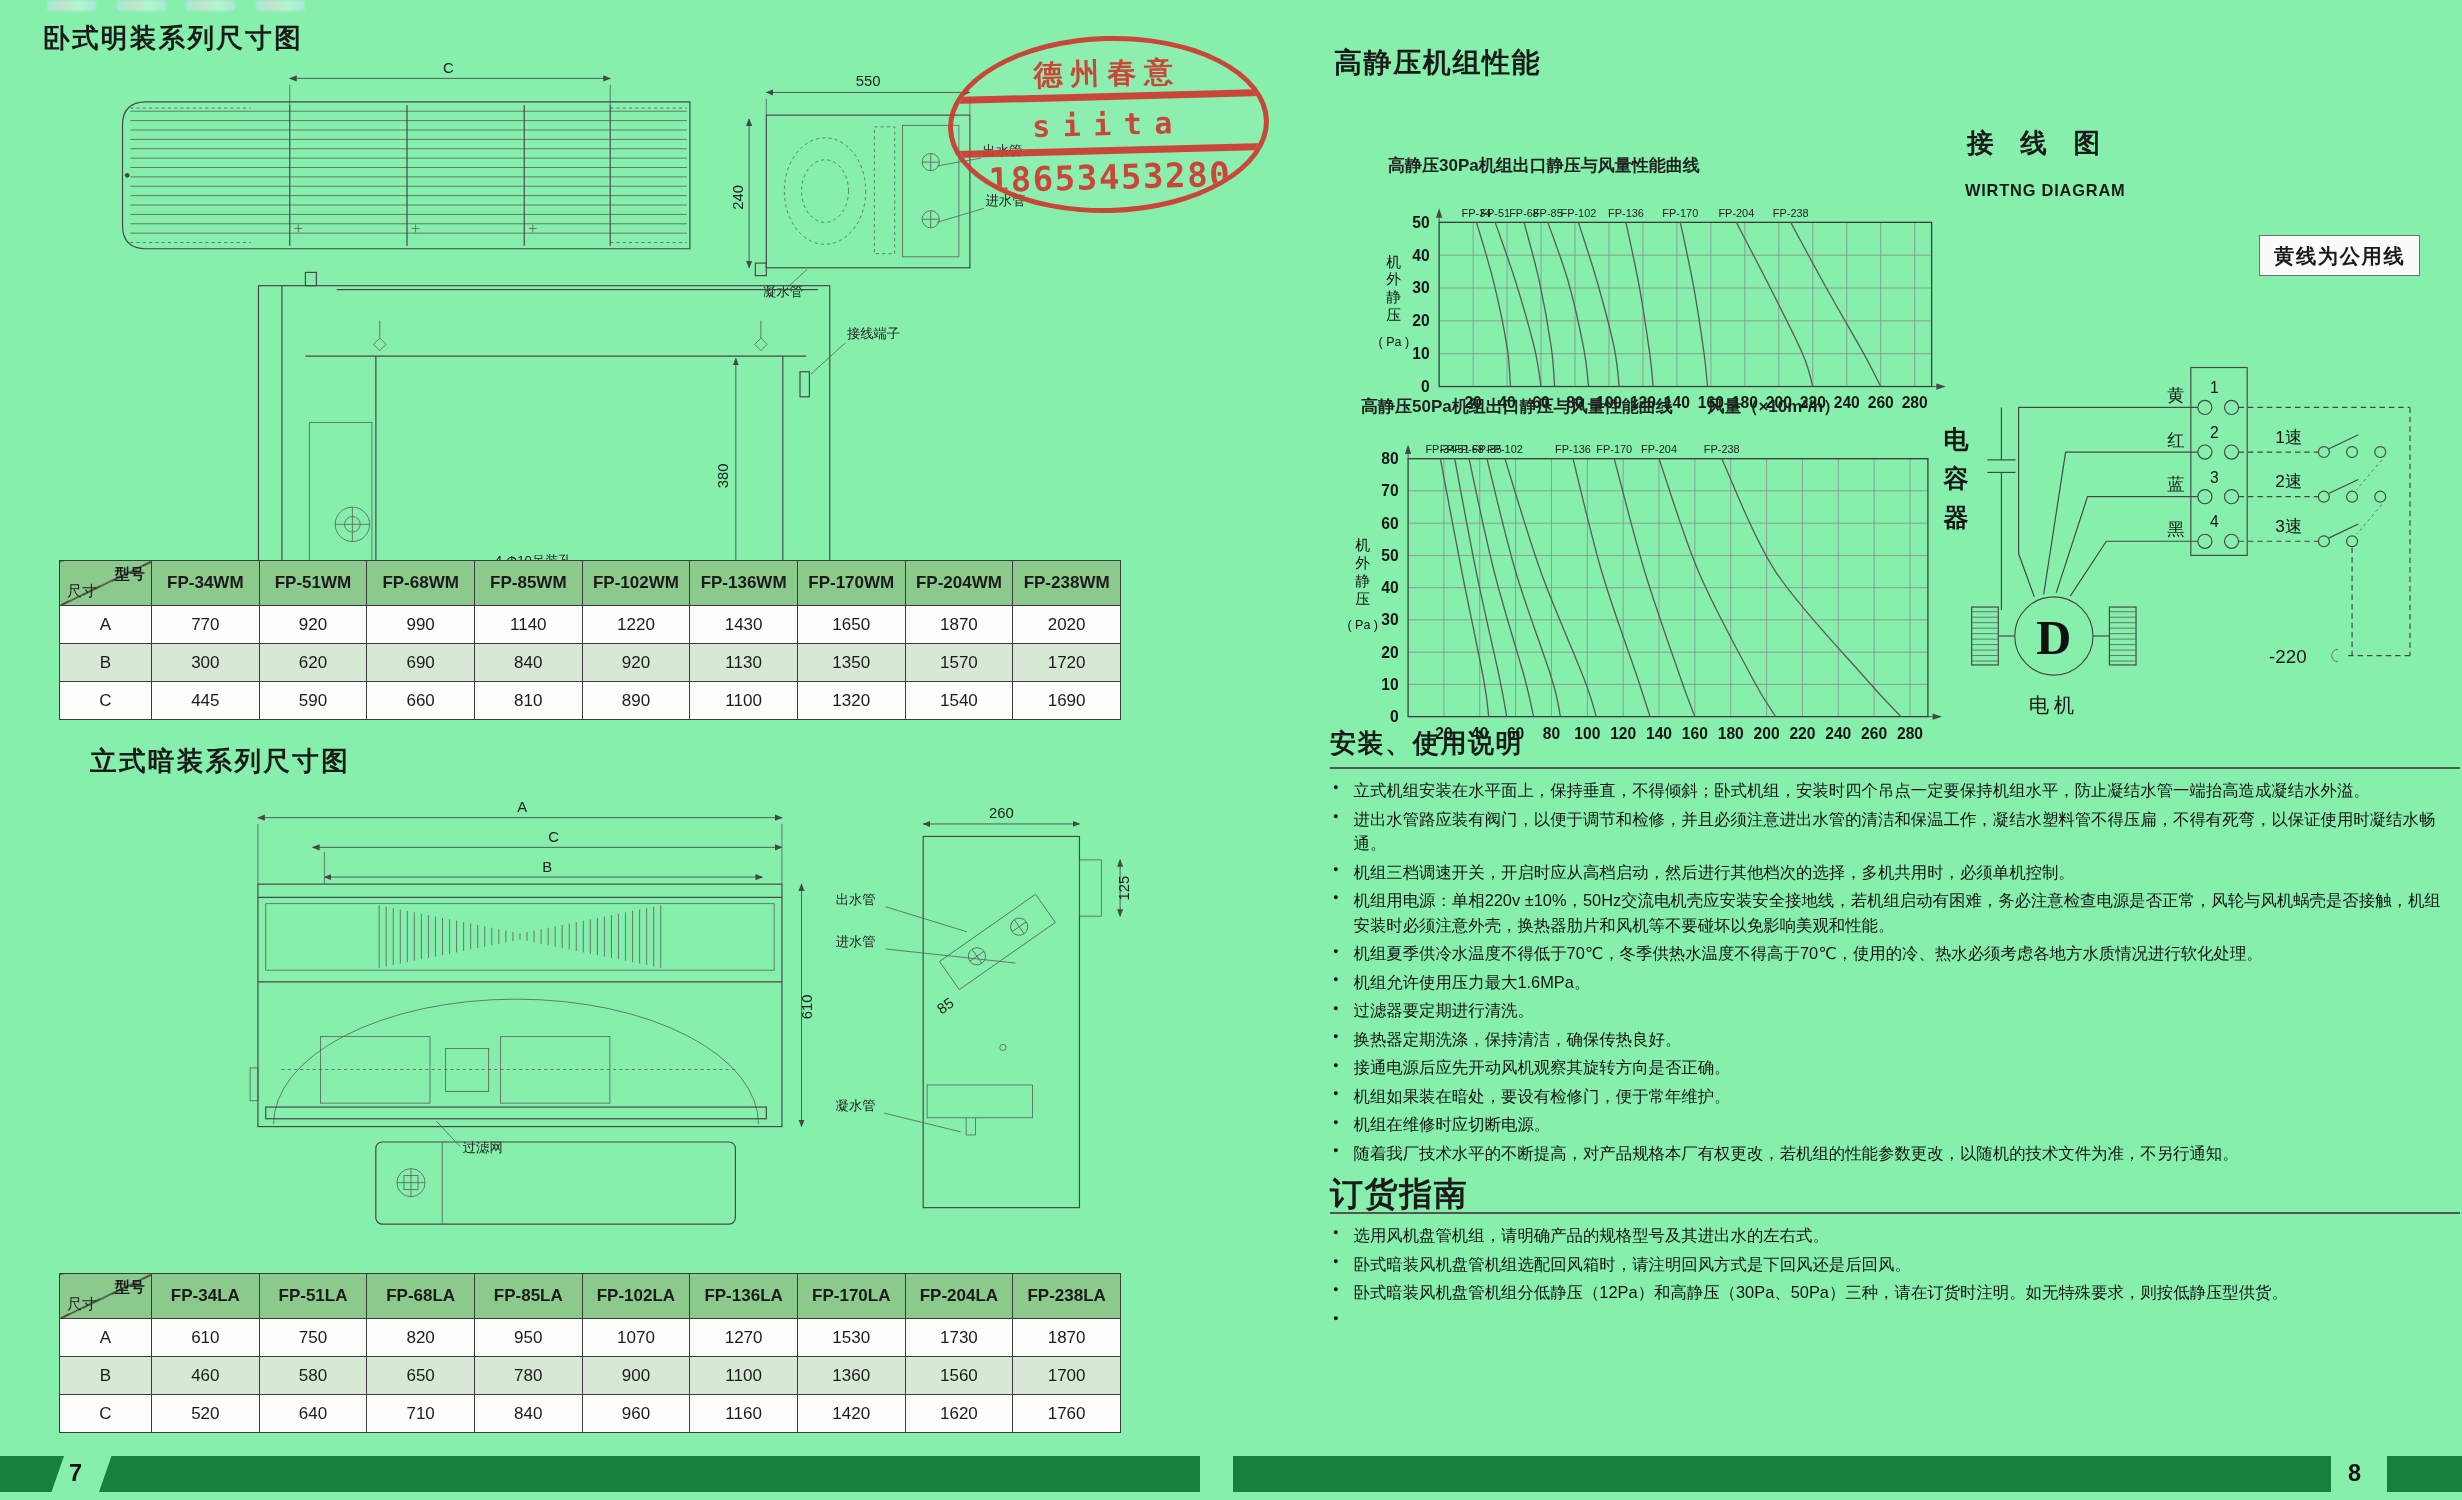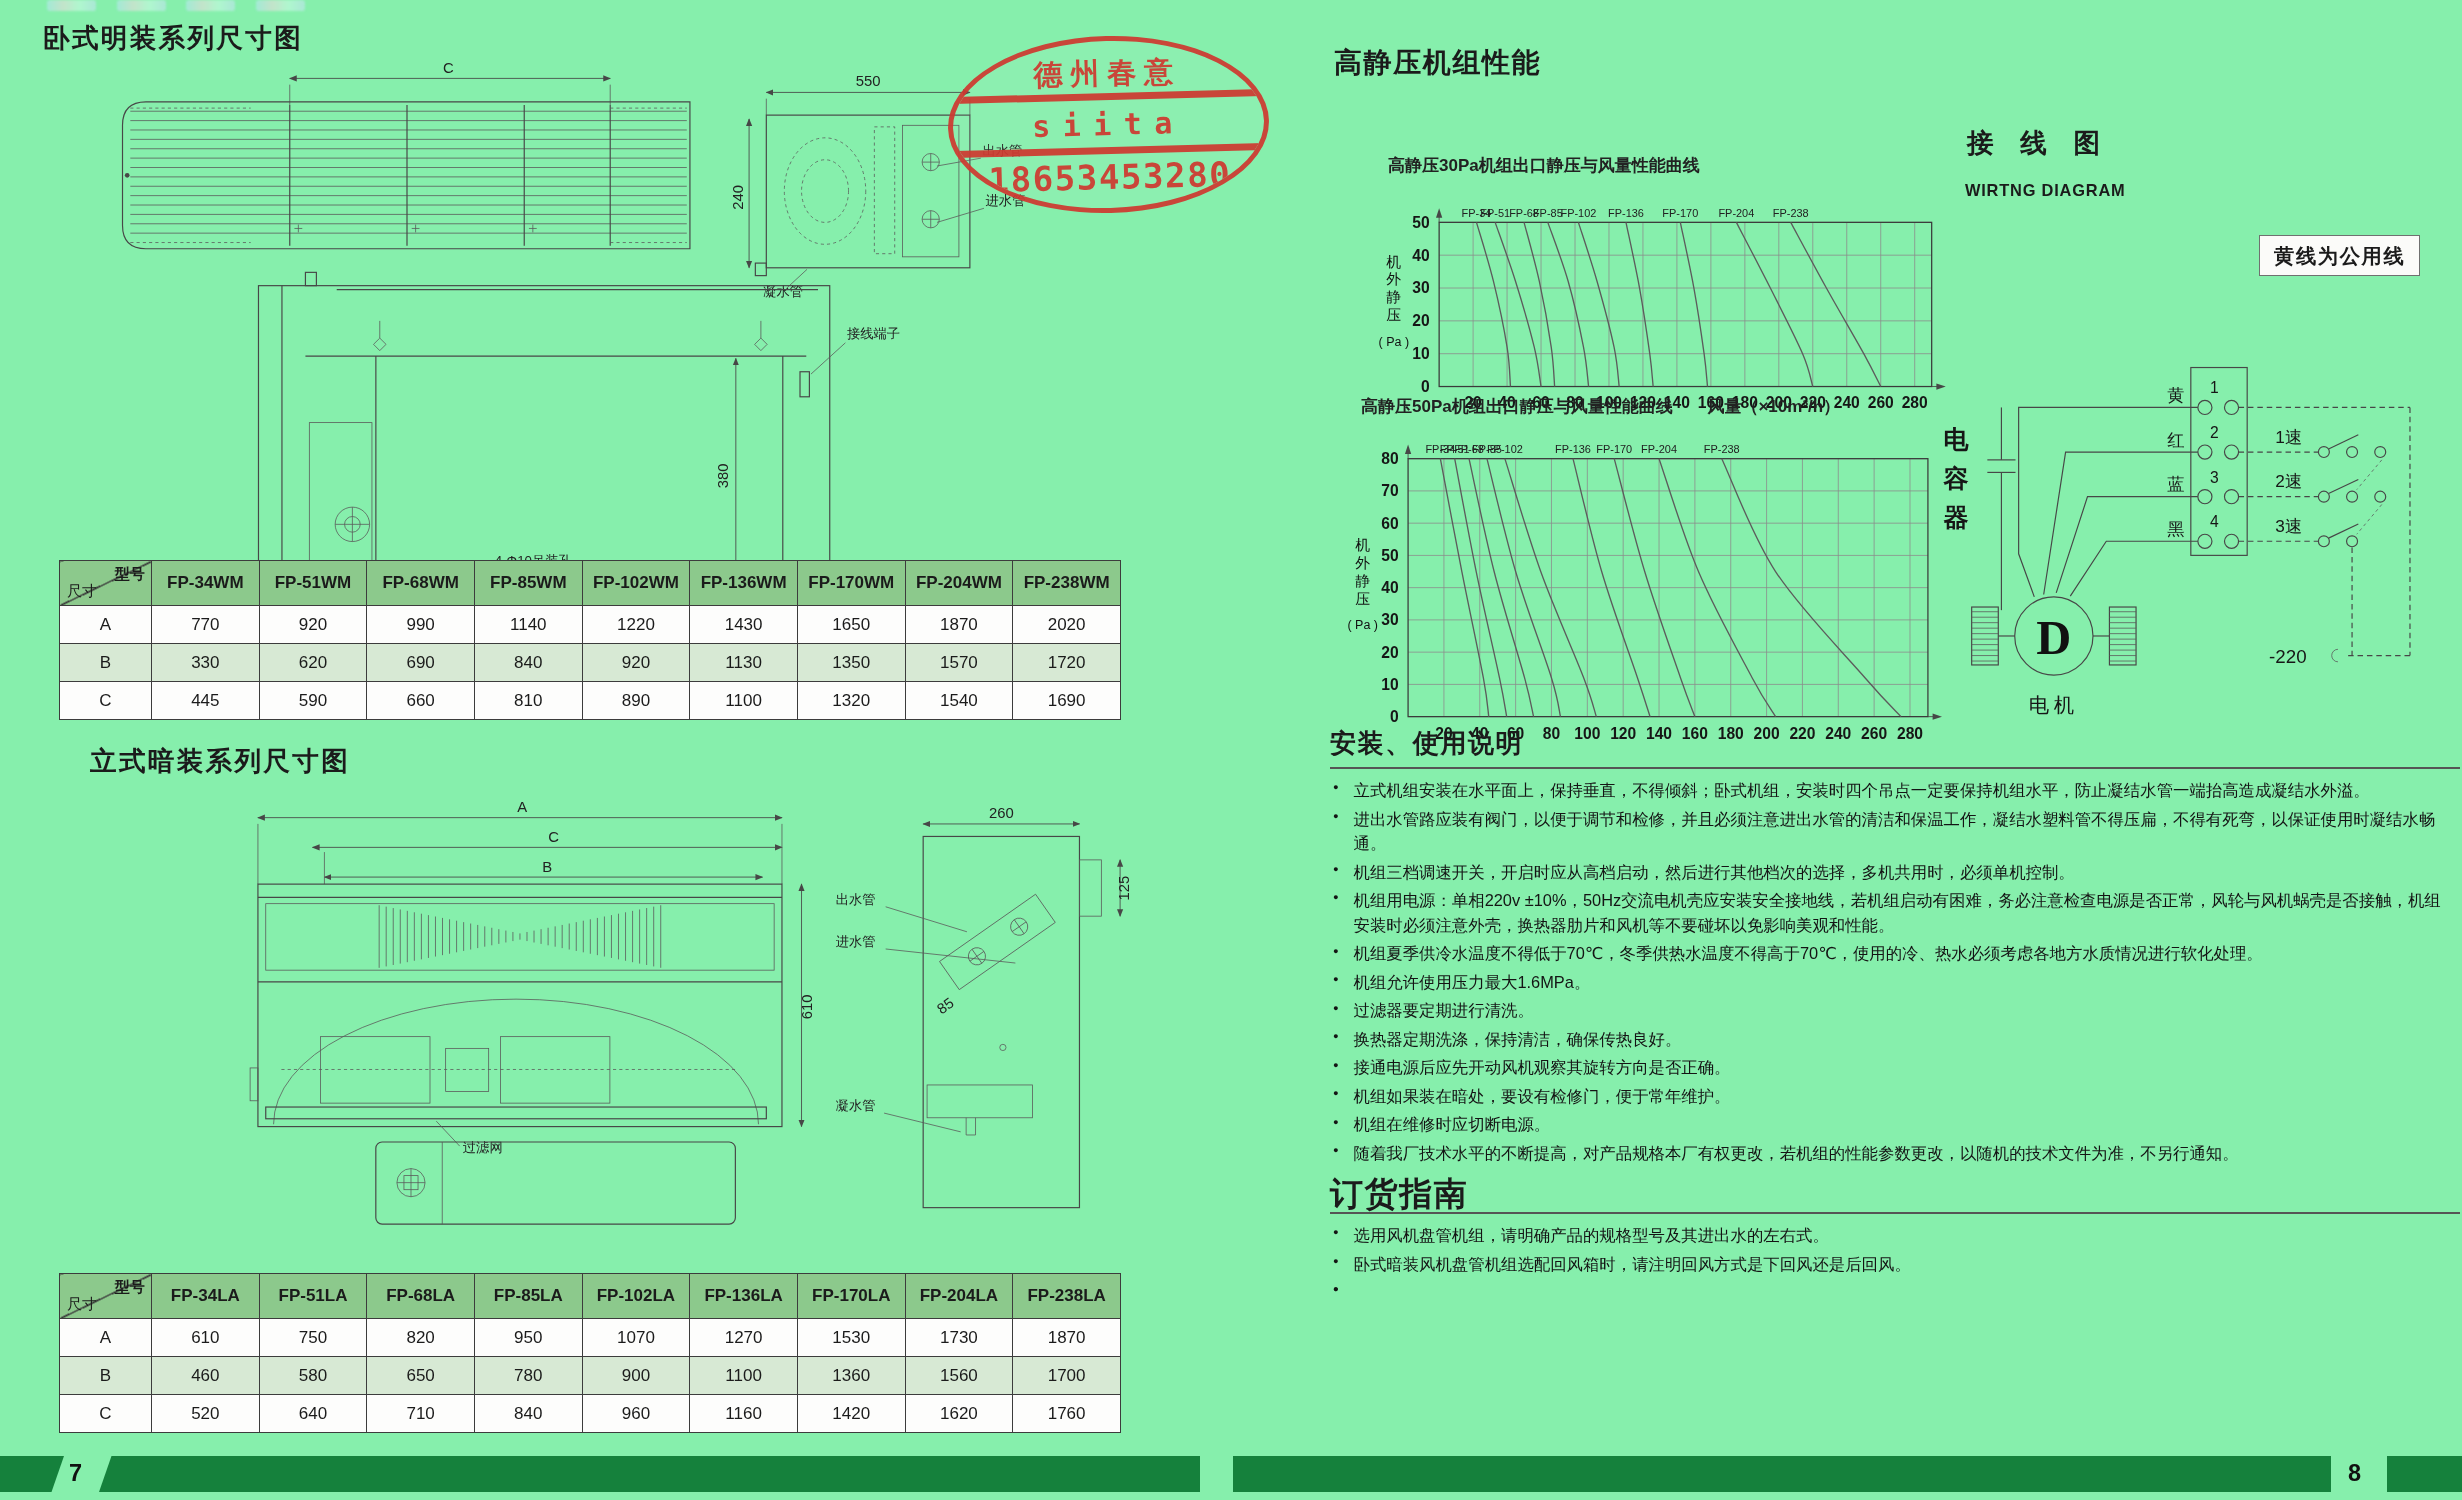--- a/index.html
+++ b/index.html
@@ -225,21 +225,21 @@
             <td>990</td>
             <td>1140</td>
             <td>1220</td>
             <td>1430</td>
             <td>1650</td>
             <td>1870</td>
             <td>2020</td>
           </tr>
           <tr class="alt">
             <th>B</th>
-            <td>330</td>
+            <td>300</td>
             <td>620</td>
             <td>690</td>
             <td>840</td>
             <td>920</td>
             <td>1130</td>
             <td>1350</td>
             <td>1570</td>
             <td>1720</td>
           </tr>
           <tr>
@@ -713,21 +713,21 @@
       <li><span class="mk">●</span><span>机组如果装在暗处，要设有检修门，便于常年维护。</span></li>
       <li><span class="mk">●</span><span>机组在维修时应切断电源。</span></li>
       <li><span class="mk">●</span><span>随着我厂技术水平的不断提高，对产品规格本厂有权更改，若机组的性能参数更改，以随机的技术文件为准，不另行通知。</span></li>
     </ul>
 
   <div class="abs" style="left:1330px;top:1172px;font-size:33px;font-weight:bold;letter-spacing:1.6px">订货指南</div>
   <div class="rule" style="left:1330px;top:1212px;width:1130px"></div>
   <ul id="order-list" class="abs blist" style="left:1330px;top:1223px">
       <li><span class="mk">●</span><span>选用风机盘管机组，请明确产品的规格型号及其进出水的左右式。</span></li>
       <li><span class="mk">●</span><span>卧式暗装风机盘管机组选配回风箱时，请注明回风方式是下回风还是后回风。</span></li>
-      <li><span class="mk">●</span></li>
+      <li><span class="mk">●</span><span>卧式暗装风机盘管机组分低静压（12Pa）和高静压（30Pa、50Pa）三种，请在订货时注明。如无特殊要求，则按低静压型供货。</span></li>
       <li><span class="mk">●</span></li>
     </ul>
 
   <div class="f-green" style="left:0;top:1456px;width:64px;height:36px;clip-path:polygon(0 0,100% 0,calc(100% - 12.5px) 100%,0 100%)"></div>
   <div class="pagenum" style="left:69px;top:1460px">7</div>
   <div class="f-green" style="left:99px;top:1456px;width:1101px;height:36px;clip-path:polygon(12.5px 0,100% 0,100% 100%,0 100%)"></div>
   <div class="f-green" style="left:1233px;top:1456px;width:1098px;height:36px"></div>
   <div class="pagenum" style="left:2348px;top:1460px">8</div>
   <div class="f-green" style="left:2387px;top:1456px;width:75px;height:36px"></div>
 

